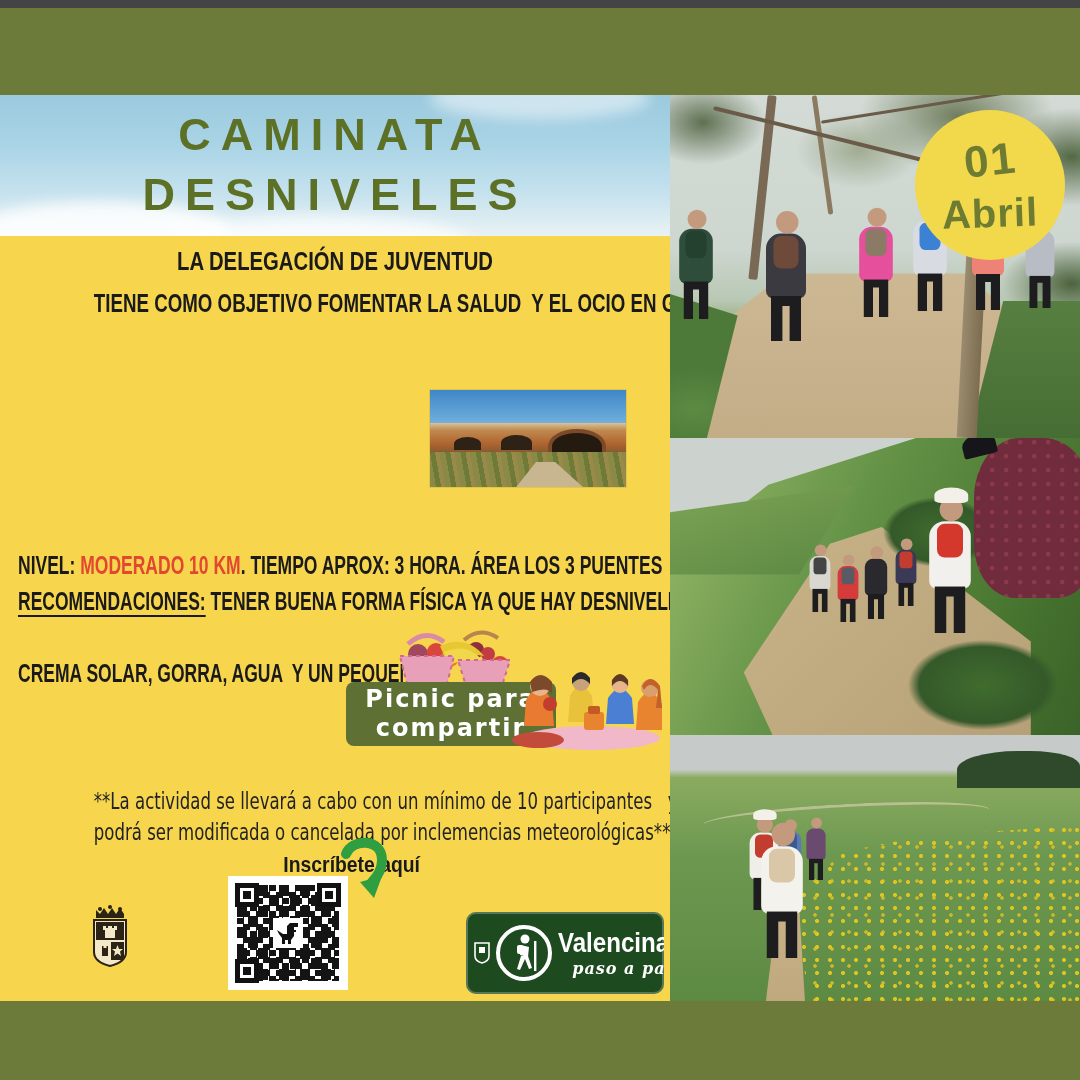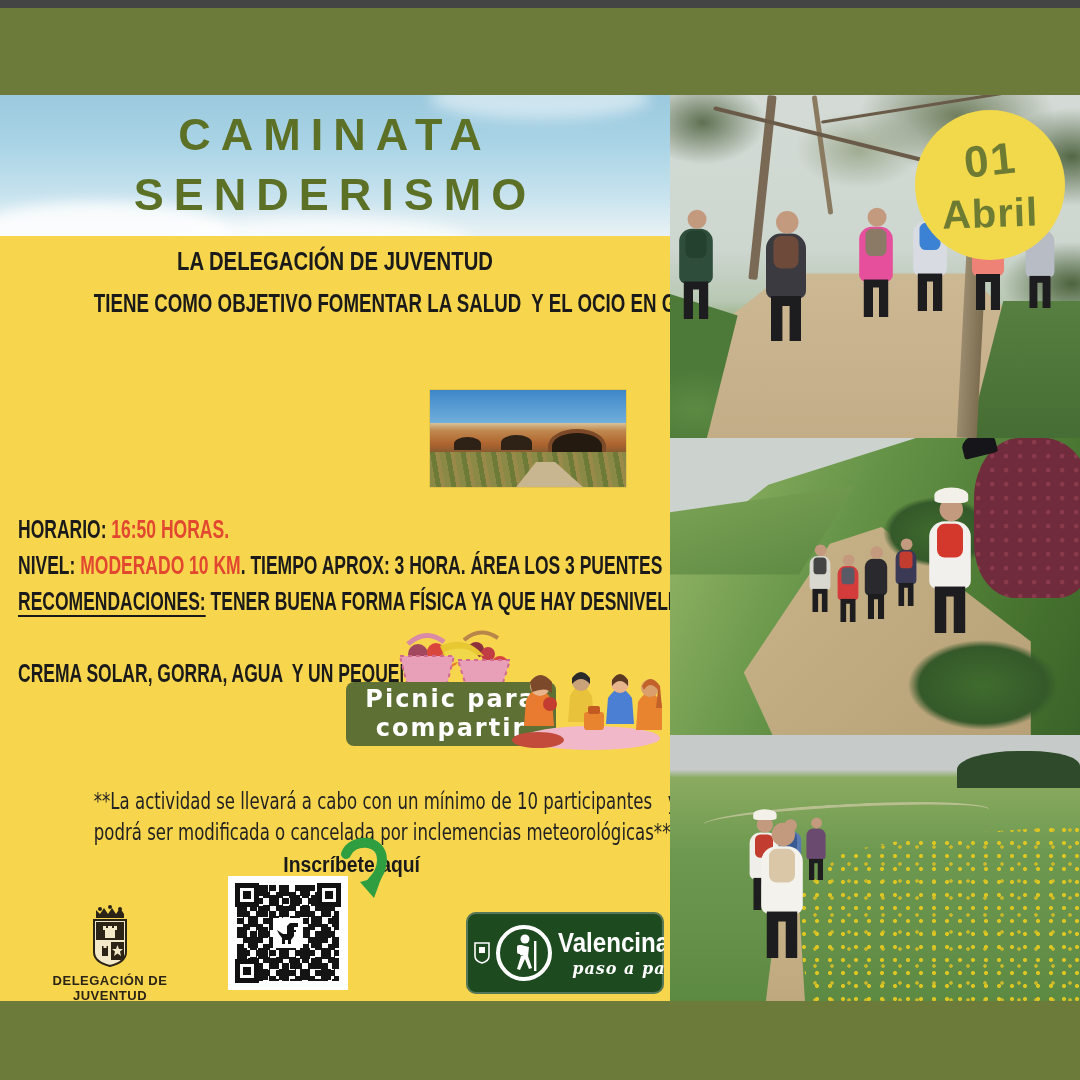--- a/index.html
+++ b/index.html
@@ -191,39 +191,38 @@
 </head>
 <body>
 
 <div class="poster">
 
   <div class="sky">
     <div class="cloud" style="left:-30px; bottom:-26px; width:260px; height:60px;"></div>
     <div class="cloud" style="left:170px; bottom:-30px; width:300px; height:50px; opacity:.7;"></div>
     <div class="cloud" style="left:430px; top:-18px; width:220px; height:42px; opacity:.5;"></div>
     <div class="title-line first">CAMINATA</div>
-    <div class="title-line">SENDERISMO</div>
+    <div class="title-line">DESNIVELES</div>
   </div>
 
   <div class="yellow-body">
 
     <div class="intro1 cond-c">LA DELEGACIÓN DE JUVENTUD</div>
     <div class="intro2 cond-c">TIENE COMO OBJETIVO FOMENTAR LA SALUD  Y EL OCIO EN GRUPO</div>
 
 
     <div class="bridge">
       <div class="deck"></div>
       <div class="arch a1"></div>
       <div class="arch a2"></div>
       <div class="arch a3"></div>
       <div class="grass"></div>
       <div class="trail"></div>
     </div>
 
-    <div class="dline d2"><span class="cond"><span>HORARIO: </span><span class="red">16:50 HORAS.</span></span></div>
     <div class="dline d3"><span class="cond"><span>NIVEL: </span><span class="red">MODERADO 10 KM</span><span>. TIEMPO APROX: 3 HORA. </span><span>ÁREA LOS 3 PUENTES</span></span></div>
     <div class="dline d4"><span class="cond"><span class="und">RECOMENDACIONES:</span><span> TENER BUENA FORMA FÍSICA YA QUE HAY DESNIVELES POSITIVOS</span></span></div>
     <div class="dline d6"><span class="cond">CREMA SOLAR, GORRA, AGUA  Y UN PEQUEÑO</span></div>
 
     <div class="basket-ill">
       <svg width="128" height="66" viewBox="0 0 128 66">
         <path d="M20 18 Q38 2 56 16" fill="none" stroke="#d98aa6" stroke-width="5"></path>
         <path d="M76 14 Q92 0 110 12" fill="none" stroke="#b8864a" stroke-width="4"></path>
         <circle cx="30" cy="28" r="10" fill="#a2485e"></circle>
         <circle cx="48" cy="26" r="9" fill="#d9463c"></circle>
@@ -294,21 +293,20 @@
         <circle cx="22" cy="5" r="2" fill="#2b2416"></circle>
           <circle cx="32" cy="3" r="2" fill="#2b2416"></circle>
           <circle cx="42" cy="5" r="2" fill="#2b2416"></circle>
         <path d="M16 16 L48 16 L48 48 Q48 58 32 62 Q16 58 16 48 Z" fill="#f3e8c8" stroke="#2b2416" stroke-width="2"></path>
         <rect x="18" y="18" width="28" height="18" fill="#2b2416"></rect>
         <path d="M27 34 L27 26 L25 26 L25 22 L28 22 L28 24 L30 24 L30 22 L34 22 L34 24 L36 24 L36 22 L39 22 L39 26 L37 26 L37 34 Z" fill="#f3e8c8"></path>
         <rect x="33" y="38" width="13" height="18" fill="#2b2416"></rect>
         <path d="M39.5 41 L41 45 L45 45 L42 47.5 L43 52 L39.5 49.5 L36 52 L37 47.5 L34 45 L38 45 Z" fill="#f3e8c8"></path>
         <path d="M24 42 L24 52 L30 52 L30 42 L28.5 42 L28.5 44 L25.5 44 L25.5 42 Z" fill="#2b2416"></path>
       </svg>
-      <div class="deleg-t1">DELEGACIÓN DE JUVENTUD</div>
 
     </div>
 
     <div class="valencina">
       <svg class="val-shield" width="16" height="22" viewBox="0 0 16 22">
         <path d="M1 1 L15 1 L15 14 Q15 19 8 21 Q1 19 1 14 Z" fill="none" stroke="#fff" stroke-width="1.6"></path>
         <rect x="5" y="5" width="6" height="6" fill="#fff"></rect>
       </svg>
       <div class="val-circle">
         <svg width="34" height="40" viewBox="0 0 34 40">

